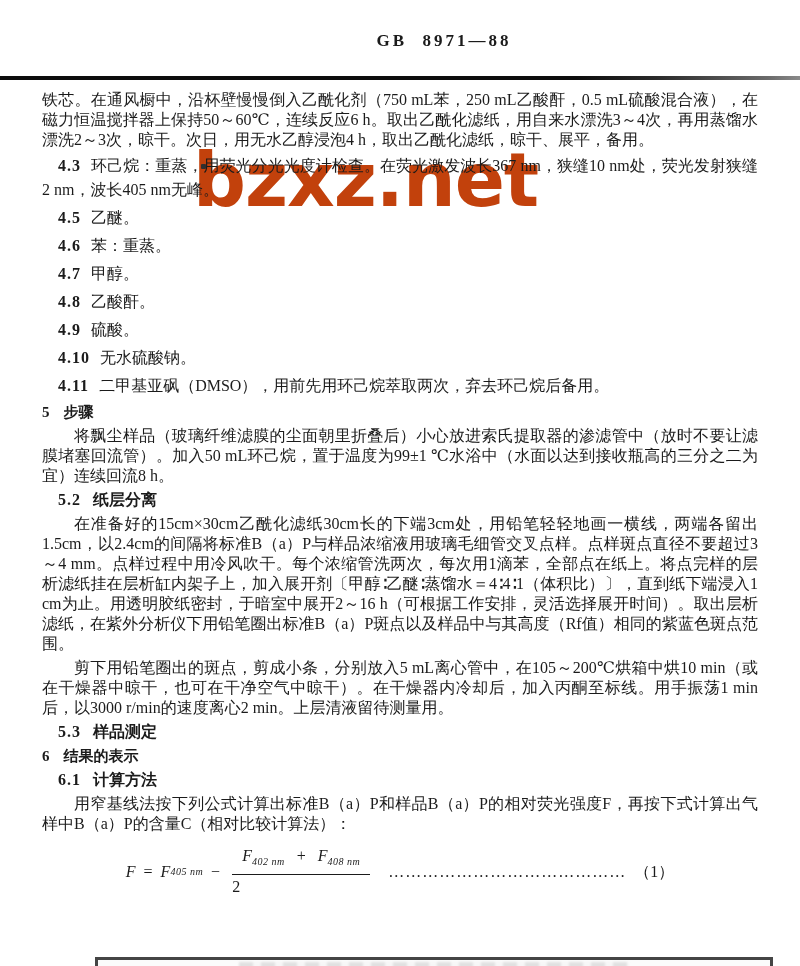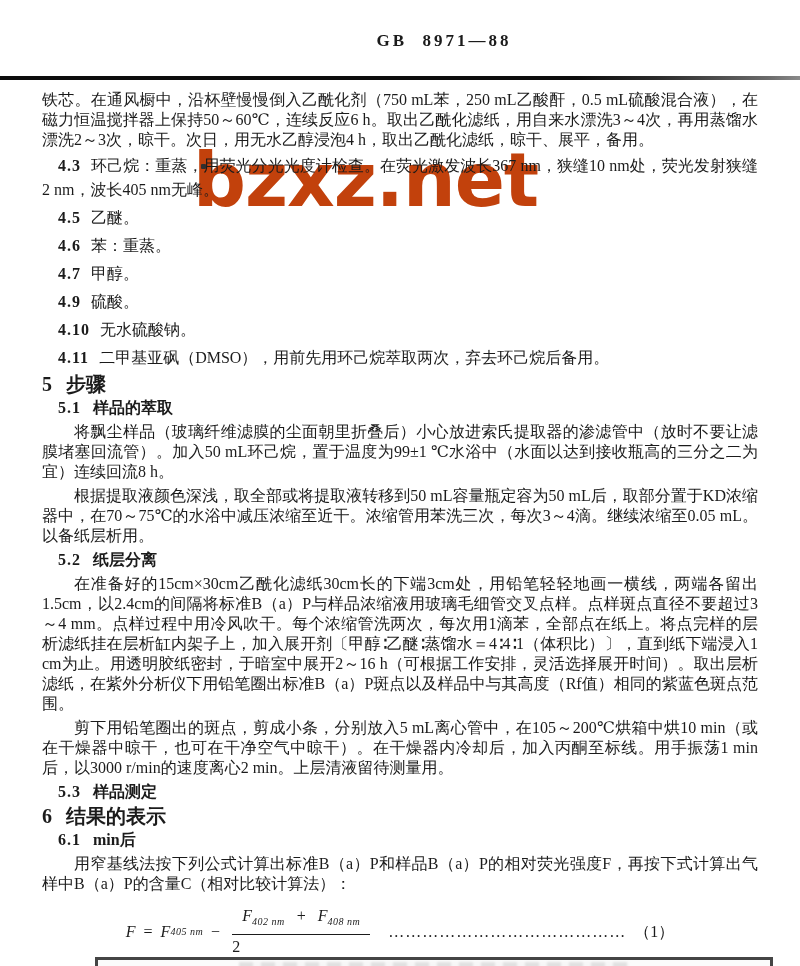--- a/index.html
+++ b/index.html
@@ -34,21 +34,21 @@
   }
   .content{
     position:absolute;top:86px;left:38px;width:724px;z-index:1;
     font-size:16px;line-height:20px;text-align:justify;
   }
   .content p{margin:4px;}
   .para{text-indent:2em;}
   .cont-para{text-indent:0;}
   .item{text-indent:1em;line-height:24px;}
   .item .num{font-weight:bold;margin-right:10px;letter-spacing:1px;}
-  .sec-heading{font-weight:bold;font-size:20px;margin:9px 0 5px;text-indent:0;}
+  .sec-heading{font-weight:bold;font-size:15px;margin:9px 0 5px;text-indent:0;}
   .sec-heading .num{margin-right:14px;}
   .sub-heading{font-weight:bold;text-indent:1em;margin:4px 0 3px;}
   .sub-heading .num{margin-right:12px;letter-spacing:1px;}
   
   .formula-row{
     margin-top:12px;
     display:flex;justify-content:center;align-items:center;
     font-size:16px;
   }
   .frm{font-style:italic;font-family:"Liberation Serif","DejaVu Serif",serif;}
@@ -86,39 +86,38 @@
   <div class="top-rule"></div>
 
   <div class="content">
 
     <p class="cont-para">铁芯。在通风橱中，沿杯壁慢慢倒入乙酰化剂（750 mL苯，250 mL乙酸酐，0.5 mL硫酸混合液），在磁力恒温搅拌器上保持50～60℃，连续反应6 h。取出乙酰化滤纸，用自来水漂洗3～4次，再用蒸馏水漂洗2～3次，晾干。次日，用无水乙醇浸泡4 h，取出乙酰化滤纸，晾干、展平，备用。</p>
 
     <p class="item"><span class="num">4.3</span><span>环己烷：重蒸，用荧光分光光度计检查。在荧光激发波长367 nm，狭缝10 nm处，荧光发射狭缝 2 nm，波长405 nm无峰。</span></p>
     <p class="item"><span class="num">4.5</span><span>乙醚。</span></p>
     <p class="item"><span class="num">4.6</span><span>苯：重蒸。</span></p>
     <p class="item"><span class="num">4.7</span><span>甲醇。</span></p>
+    <p class="item"><span class="num">4.8</span><span>乙酸酐。</span></p>
     <p class="item"><span class="num">4.9</span><span>硫酸。</span></p>
     <p class="item"><span class="num">4.10</span><span>无水硫酸钠。</span></p>
     <p class="item"><span class="num">4.11</span><span>二甲基亚砜（DMSO），用前先用环己烷萃取两次，弃去环己烷后备用。</span></p>
 
     <p class="sec-heading"><span class="num">5</span><span>步骤</span></p>
 
-    <p class="sub-heading"><span class="num">5.1</span><span>样品的萃取</span></p>
     <p class="para">将飘尘样品（玻璃纤维滤膜的尘面朝里折叠后）小心放进索氏提取器的渗滤管中（放时不要让滤膜堵塞回流管）。加入50 mL环己烷，置于温度为99±1 ℃水浴中（水面以达到接收瓶高的三分之二为宜）连续回流8 h。</p>
-    <p class="para">根据提取液颜色深浅，取全部或将提取液转移到50 mL容量瓶定容为50 mL后，取部分置于KD浓缩器中，在70～75℃的水浴中减压浓缩至近干。浓缩管用苯洗三次，每次3～4滴。继续浓缩至0.05 mL。以备纸层析用。</p>
 
     <p class="sub-heading"><span class="num">5.2</span><span>纸层分离</span></p>
     <p class="para">在准备好的15cm×30cm乙酰化滤纸30cm长的下端3cm处，用铅笔轻轻地画一横线，两端各留出1.5cm，以2.4cm的间隔将标准B（a）P与样品浓缩液用玻璃毛细管交叉点样。点样斑点直径不要超过3～4 mm。点样过程中用冷风吹干。每个浓缩管洗两次，每次用1滴苯，全部点在纸上。将点完样的层析滤纸挂在层析缸内架子上，加入展开剂〔甲醇∶乙醚∶蒸馏水＝4∶4∶1（体积比）〕，直到纸下端浸入1 cm为止。用透明胶纸密封，于暗室中展开2～16 h（可根据工作安排，灵活选择展开时间）。取出层析滤纸，在紫外分析仪下用铅笔圈出标准B（a）P斑点以及样品中与其高度（Rf值）相同的紫蓝色斑点范围。</p>
     <p class="para">剪下用铅笔圈出的斑点，剪成小条，分别放入5 mL离心管中，在105～200℃烘箱中烘10 min（或在干燥器中晾干，也可在干净空气中晾干）。在干燥器内冷却后，加入丙酮至标线。用手振荡1 min后，以3000 r/min的速度离心2 min。上层清液留待测量用。</p>
 
     <p class="sub-heading"><span class="num">5.3</span><span>样品测定</span></p>
 
     <p class="sec-heading"><span class="num">6</span><span>结果的表示</span></p>
 
-    <p class="sub-heading"><span class="num">6.1</span><span>min后</span></p>
+    <p class="sub-heading"><span class="num">6.1</span><span>计算方法</span></p>
     <p class="para">用窄基线法按下列公式计算出标准B（a）P和样品B（a）P的相对荧光强度F，再按下式计算出气样中B（a）P的含量C（相对比较计算法）：</p>
 
     <div class="formula-row">
       <span class="frm">F</span>
       <span class="frm-op">=</span>
       <span class="frm">F</span>
       <span class="frm-sub">405 nm</span>
       <span class="frm-op">−</span>
       <span class="fraction">
         <span class="numer">

